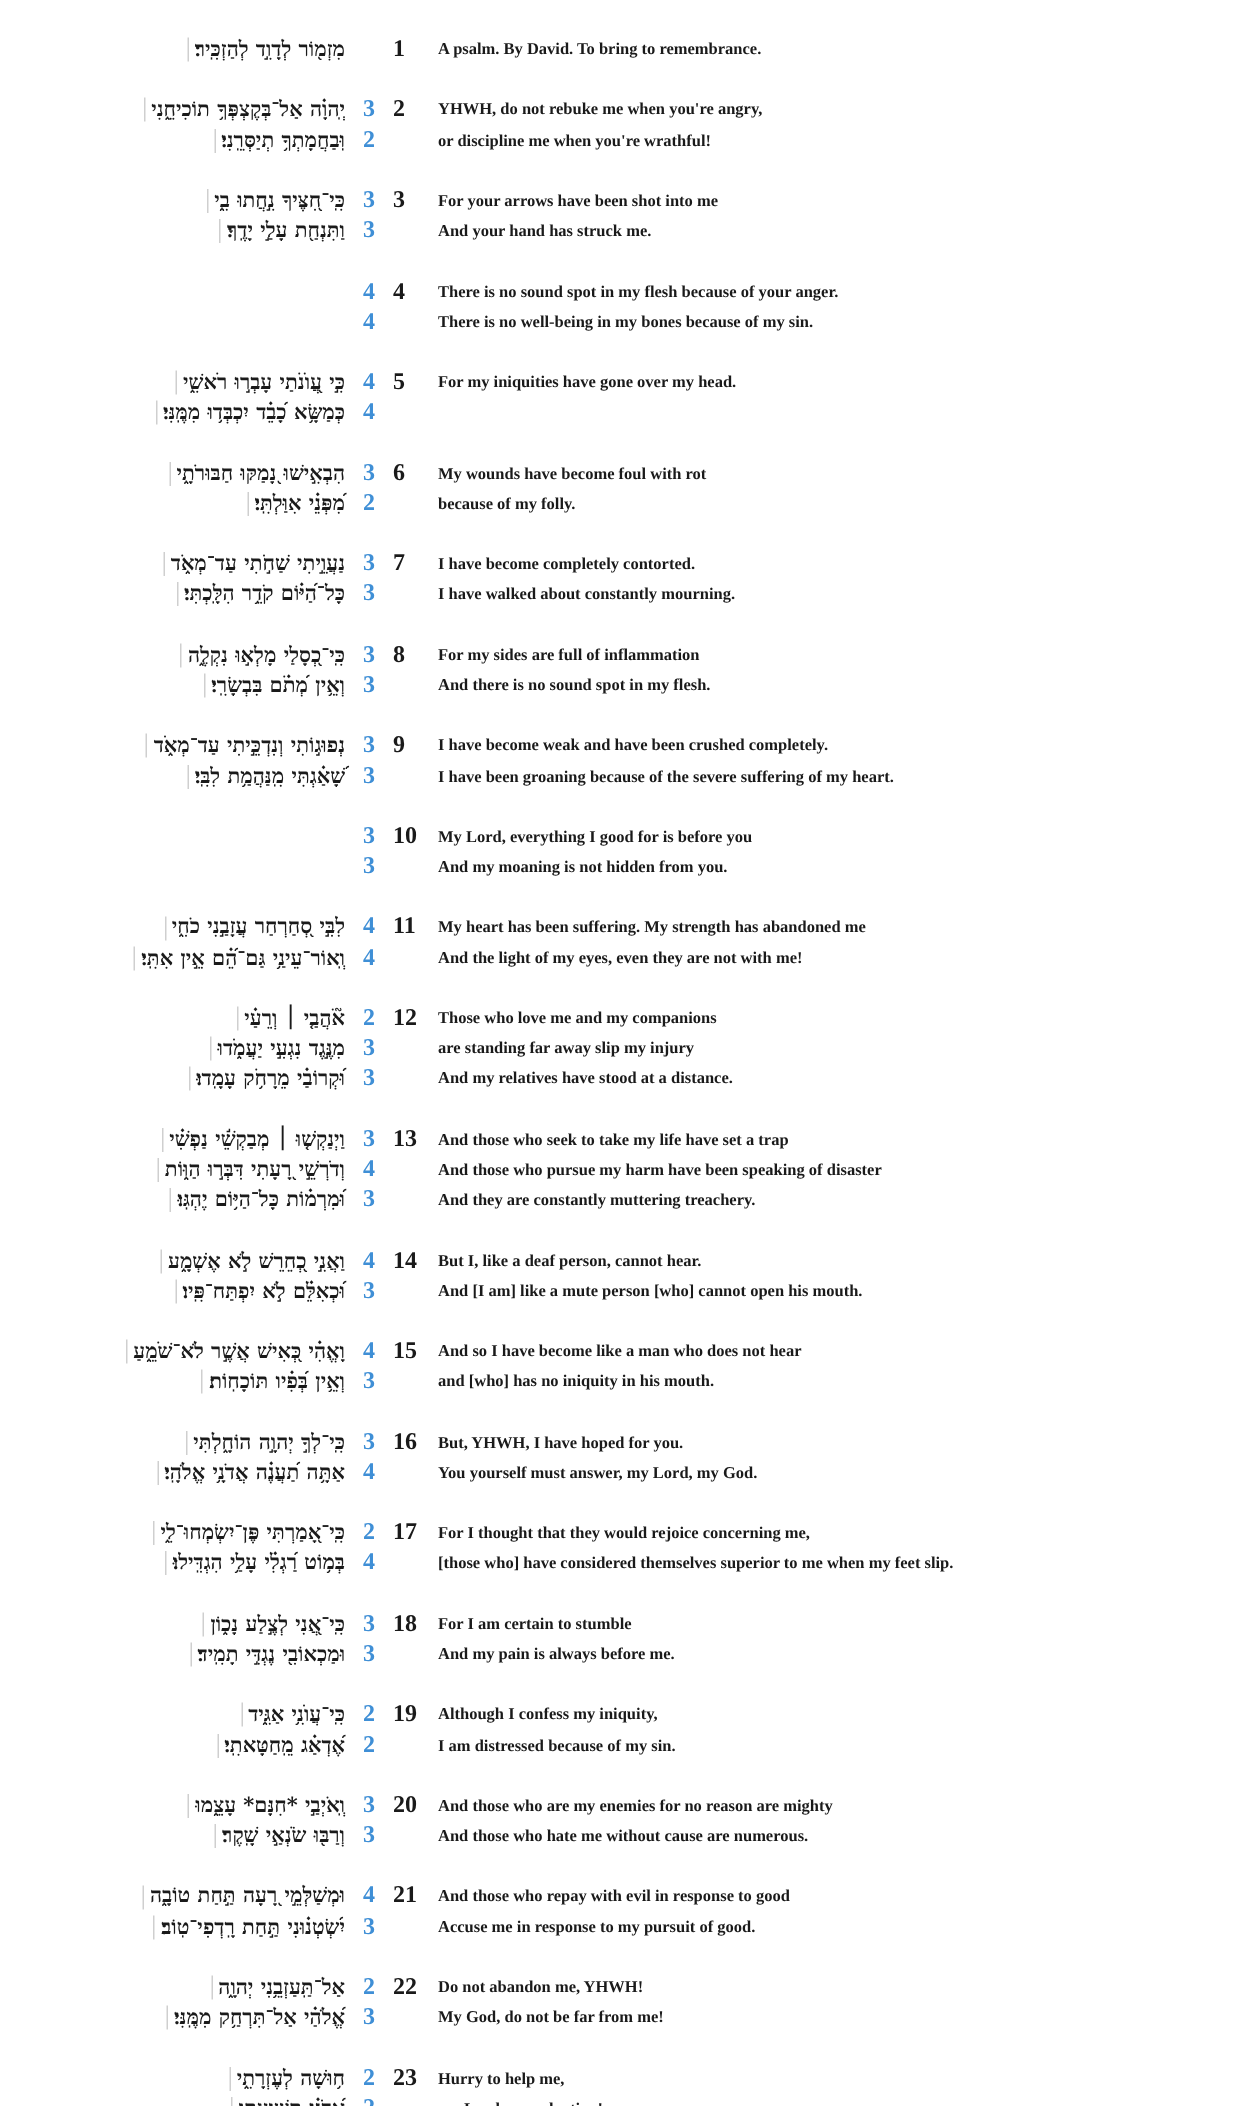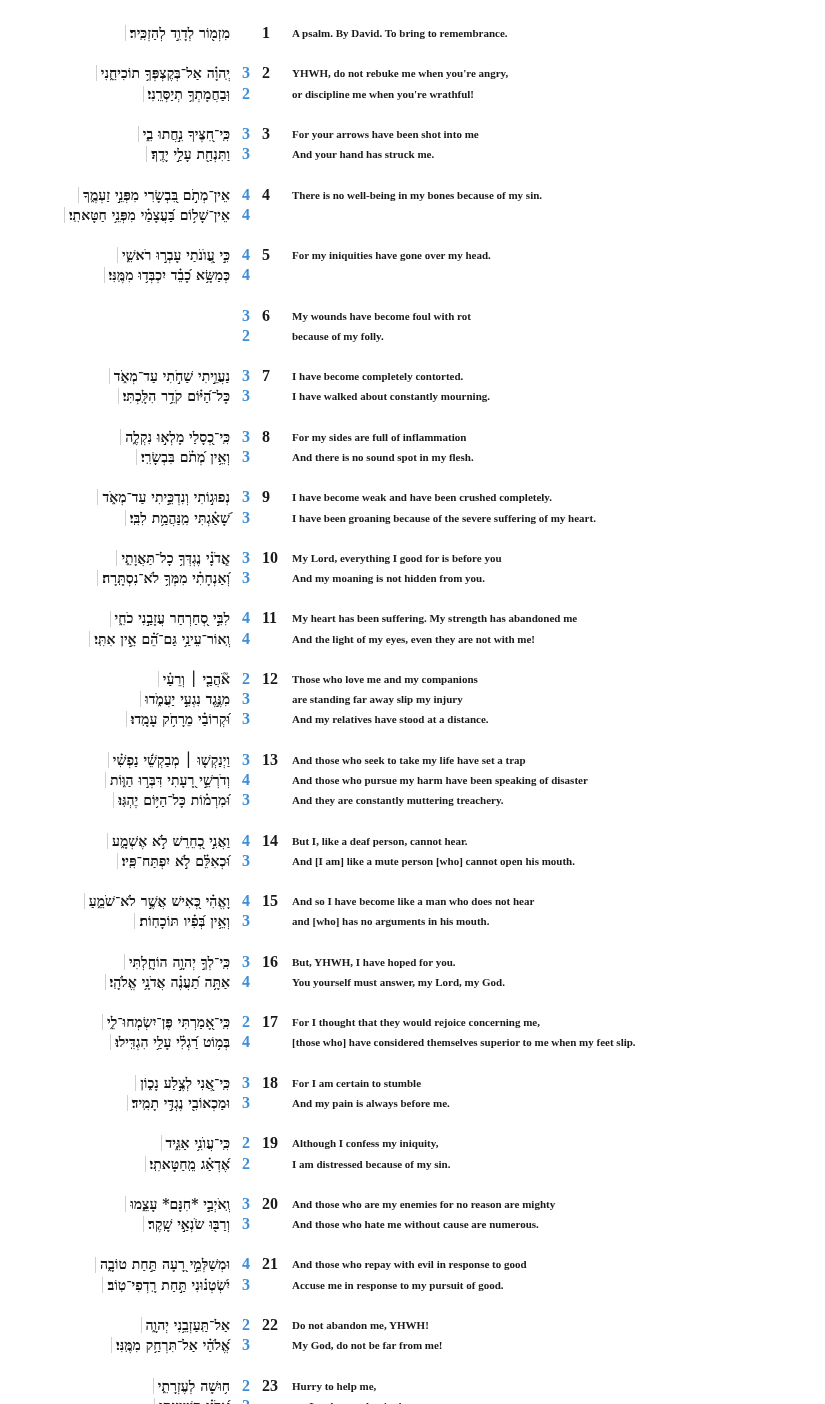--- a/index.html
+++ b/index.html
@@ -100,38 +100,29 @@
       </div>
     <div class="vnum-col">
         <div class="line vnum">3</div>
       </div>
     <div class="eng-col">
         <div class="line eng">For your arrows have been shot into me</div>
         <div class="line eng">And your hand has struck me.</div>
       </div>
   </div>
     <div class="verse">
-    <div class="heb-col">
-        <div class="line heb-line">
-          <span class="bar"></span>
-          <span class="heb-text">אֵין־מְתֹ֣ם בִּ֭בְשָׂרִי מִפְּנֵ֣י זַעְמֶ֑ךָ</span>
-        </div>
-        <div class="line heb-line">
-          <span class="bar"></span>
-          <span class="heb-text">אֵין־שָׁל֥וֹם בַּ֝עֲצָמַ֗י מִפְּנֵ֥י חַטָּאתִֽי׃</span>
-        </div>
-      </div>
     <div class="count-col">
         <div class="line count">4</div>
         <div class="line count">4</div>
       </div>
     <div class="vnum-col">
         <div class="line vnum">4</div>
       </div>
     <div class="eng-col">
+        <div class="line eng">There is no sound spot in my flesh because of your anger.</div>
         <div class="line eng">There is no well-being in my bones because of my sin.</div>
       </div>
   </div>
     <div class="verse">
     <div class="heb-col">
         <div class="line heb-line">
           <span class="bar"></span>
           <span class="heb-text">כִּ֣י עֲ֭וֺנֹתַי עָבְר֣וּ רֹאשִׁ֑י</span>
         </div>
         <div class="line heb-line">
@@ -144,20 +135,30 @@
         <div class="line count">4</div>
       </div>
     <div class="vnum-col">
         <div class="line vnum">5</div>
       </div>
     <div class="eng-col">
         <div class="line eng">For my iniquities have gone over my head.</div>
       </div>
   </div>
     <div class="verse">
+    <div class="heb-col">
+        <div class="line heb-line">
+          <span class="bar"></span>
+          <span class="heb-text">הִבְאִ֣ישׁוּ נָ֭מַקּוּ חַבּוּרֹתָ֑י</span>
+        </div>
+        <div class="line heb-line">
+          <span class="bar"></span>
+          <span class="heb-text">מִ֝פְּנֵ֗י אִוַּלְתִּֽי׃</span>
+        </div>
+      </div>
     <div class="count-col">
         <div class="line count">3</div>
         <div class="line count">2</div>
       </div>
     <div class="vnum-col">
         <div class="line vnum">6</div>
       </div>
     <div class="eng-col">
         <div class="line eng">My wounds have become foul with rot</div>
         <div class="line eng">because of my folly.</div>
@@ -226,30 +227,20 @@
       </div>
     <div class="vnum-col">
         <div class="line vnum">9</div>
       </div>
     <div class="eng-col">
         <div class="line eng">I have become weak and have been crushed completely.</div>
         <div class="line eng">I have been groaning because of the severe suffering of my heart.</div>
       </div>
   </div>
     <div class="verse">
-    <div class="heb-col">
-        <div class="line heb-line">
-          <span class="bar"></span>
-          <span class="heb-text">אֲֽדֹנָ֗י נֶגְדְּךָ֥ כָל־תַּאֲוָתִ֑י</span>
-        </div>
-        <div class="line heb-line">
-          <span class="bar"></span>
-          <span class="heb-text">וְ֝אַנְחָתִ֗י מִמְּךָ֥ לֹא־נִסְתָּֽרָה׃</span>
-        </div>
-      </div>
     <div class="count-col">
         <div class="line count">3</div>
         <div class="line count">3</div>
       </div>
     <div class="vnum-col">
         <div class="line vnum">10</div>
       </div>
     <div class="eng-col">
         <div class="line eng">My Lord, everything I good for is before you</div>
         <div class="line eng">And my moaning is not hidden from you.</div>
@@ -372,21 +363,21 @@
       </div>
     <div class="count-col">
         <div class="line count">4</div>
         <div class="line count">3</div>
       </div>
     <div class="vnum-col">
         <div class="line vnum">15</div>
       </div>
     <div class="eng-col">
         <div class="line eng">And so I have become like a man who does not hear</div>
-        <div class="line eng">and [who] has no arguments in his mouth.</div>
+        <div class="line eng">and [who] has no iniquity in his mouth.</div>
       </div>
   </div>
     <div class="verse">
     <div class="heb-col">
         <div class="line heb-line">
           <span class="bar"></span>
           <span class="heb-text">כִּֽי־לְךָ֣ יְהוָ֣ה הוֹחָ֑לְתִּי</span>
         </div>
         <div class="line heb-line">
           <span class="bar"></span>

